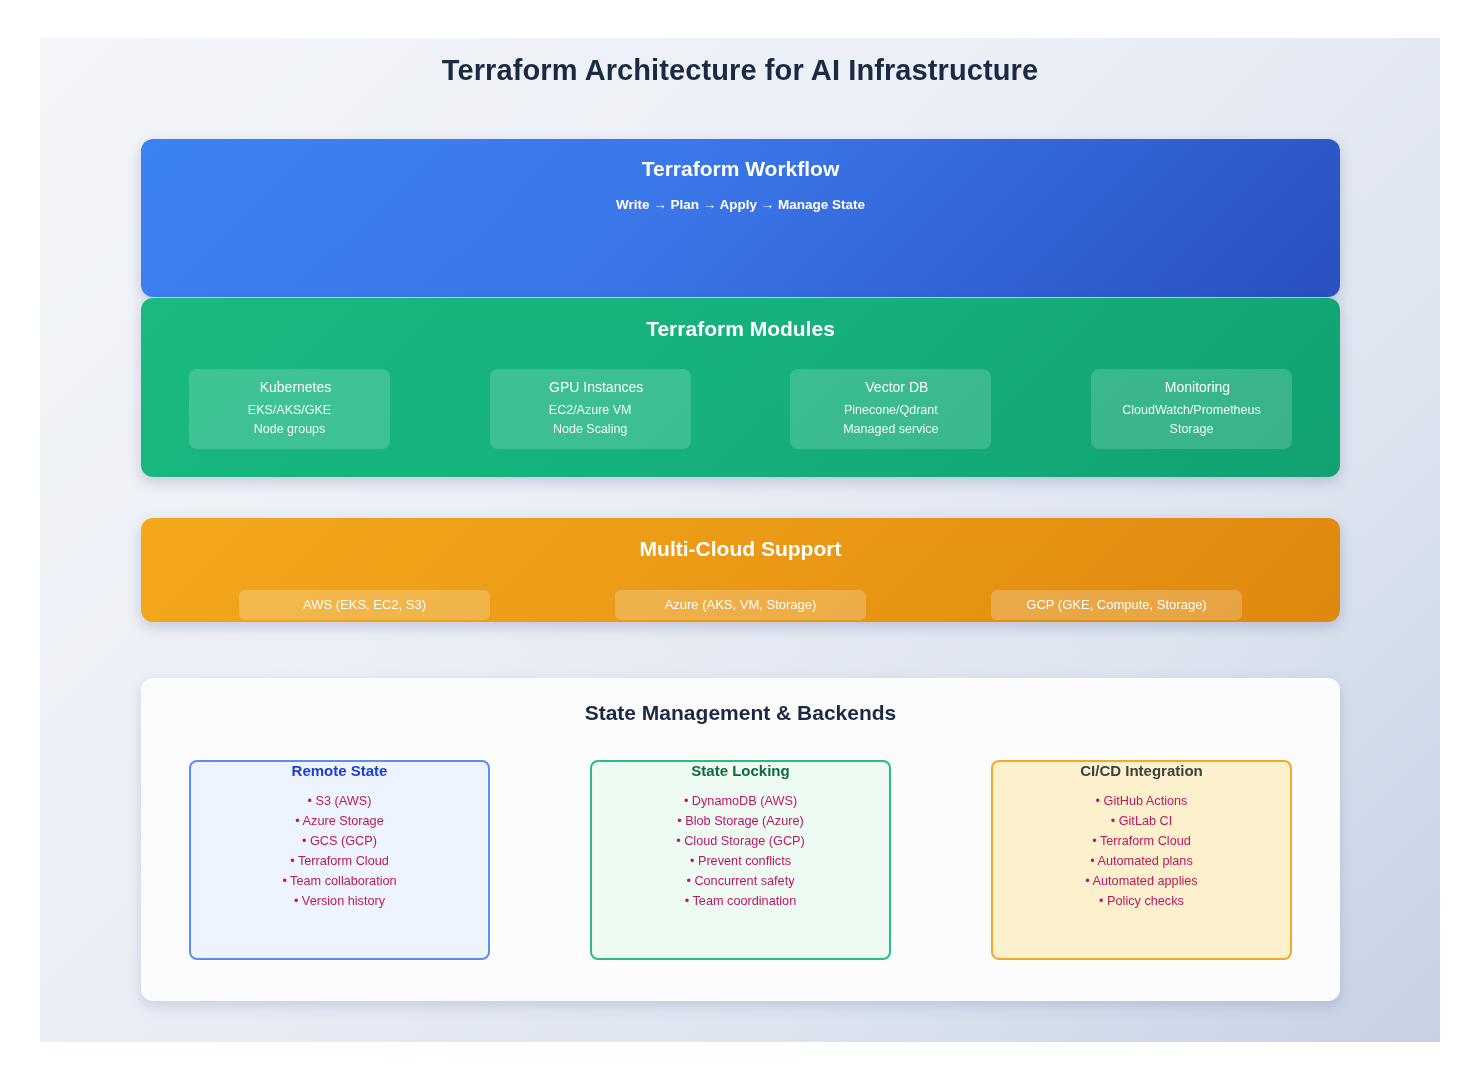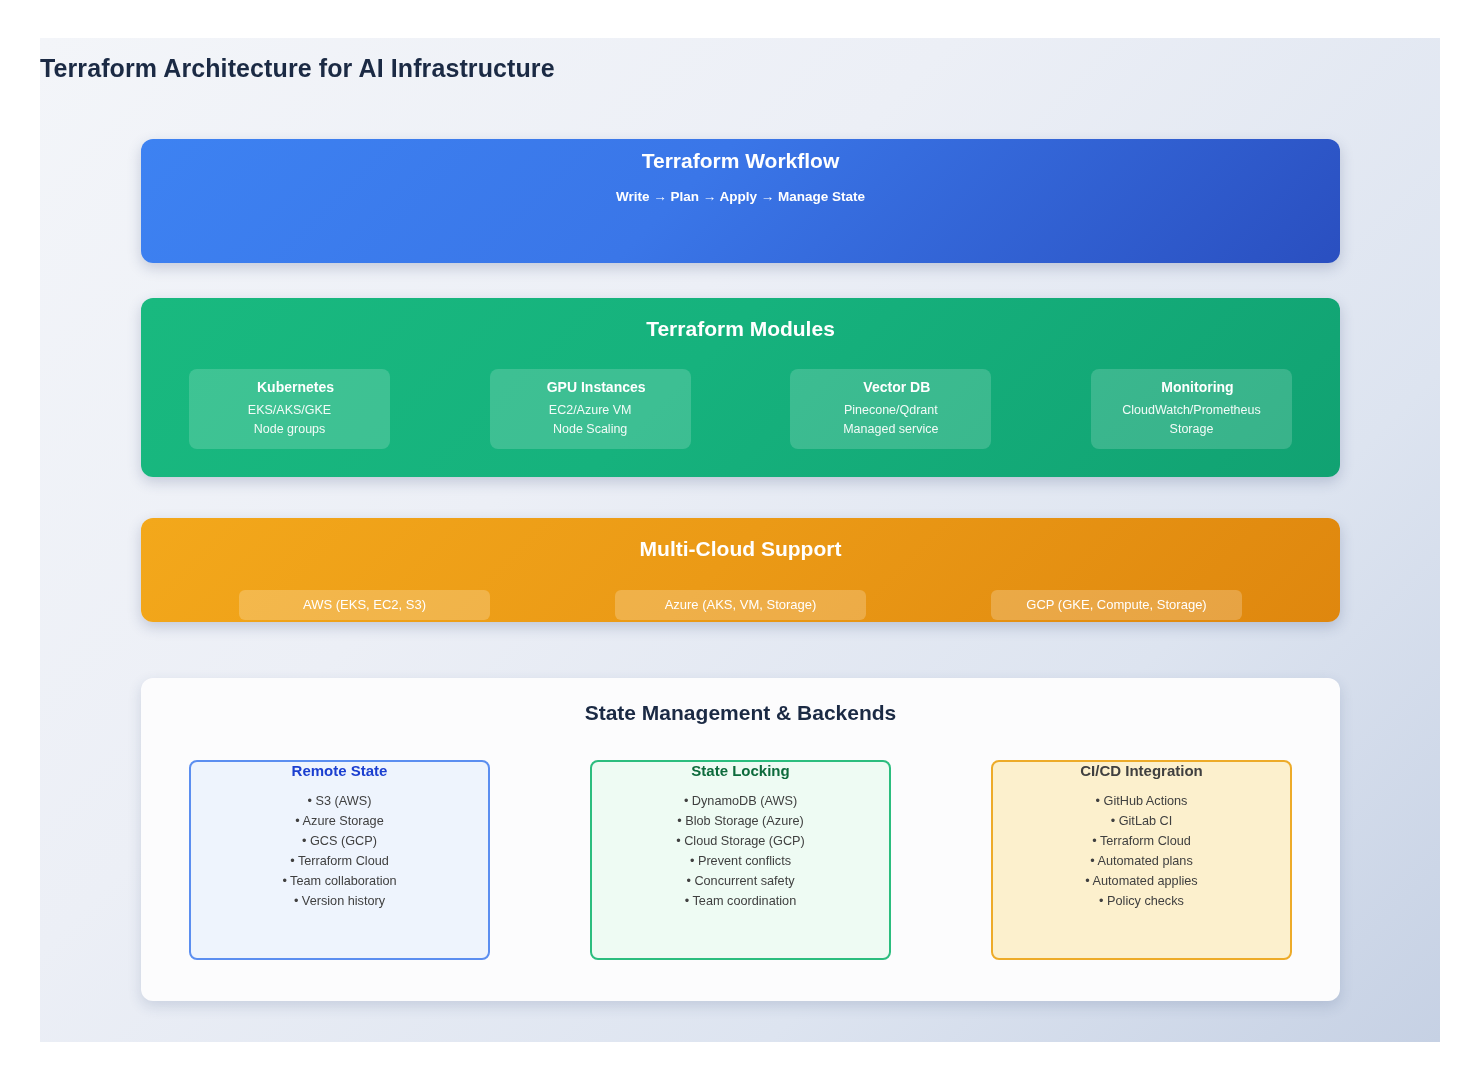--- a/index.html
+++ b/index.html
@@ -27,21 +27,22 @@
     width: 100%;
     height: 100%;
   }
 
   
   .page-title {
     position: absolute;
     left: 0;
     top: 16px;
     width: 100%;
-    font-size: 25px;
+    text-align: center;
+    font-size: 29px;
     font-weight: bold;
     color: #1b2a44;
     letter-spacing: 0.1px;
   }
 
   
   .band {
     position: absolute;
     left: 101px;
     width: 1199px;
@@ -57,23 +58,23 @@
   }
   .band-sub {
     text-align: center;
     color: #ffffff;
     font-size: 13.5px;
   }
 
   
   .workflow {
     top: 101px;
-    height: 124px;
+    height: 158px;
     background: linear-gradient(135deg, #3d82f2 0%, #3a76e8 45%, #2a4fc0 100%);
-    padding-top: 10px;
+    padding-top: 18px;
   }
   .workflow .band-title { margin-bottom: 16px; }
   .workflow .band-sub { margin-bottom: 11px; font-weight: bold; }
 
   
   .modules {
     top: 260px;
     height: 179px;
     background: linear-gradient(135deg, #19b97f 0%, #16b27d 45%, #11a272 100%);
     padding-top: 19px;
@@ -94,21 +95,21 @@
     background: rgba(255, 255, 255, 0.17);
     display: flex;
     flex-direction: column;
     align-items: center;
     justify-content: center;
     box-sizing: border-box;
   }
   .module-name {
     color: #ffffff;
     font-size: 14px;
-    font-weight: bold;
+    font-weight: normal;
     margin-bottom: 6px;
     margin-left: 12px;
   }
   .module-line {
     color: #f2fbf7;
     font-size: 12.5px;
     line-height: 19px;
   }
 
   
@@ -174,21 +175,21 @@
   .state-card-title {
     text-align: center;
     font-size: 15px;
     font-weight: bold;
     margin-bottom: 12px;
   }
   .state-item {
     text-align: center;
     font-size: 12.7px;
     line-height: 20px;
-    color: #404040;
+    color: #be185d;
   }
   .sc-blue   { border-color: #5b8ef0; background: #eef4fd; }
   .sc-blue   .state-card-title { color: #1b3fd0; }
   .sc-green  { border-color: #2bbd7e; background: #eefbf3; }
   .sc-green  .state-card-title { color: #0d6b3c; }
   .sc-yellow { border-color: #edab29; background: #fcf0cd; }
   .sc-yellow .state-card-title { color: #404040; }
 </style>
 </head>
 <body>

